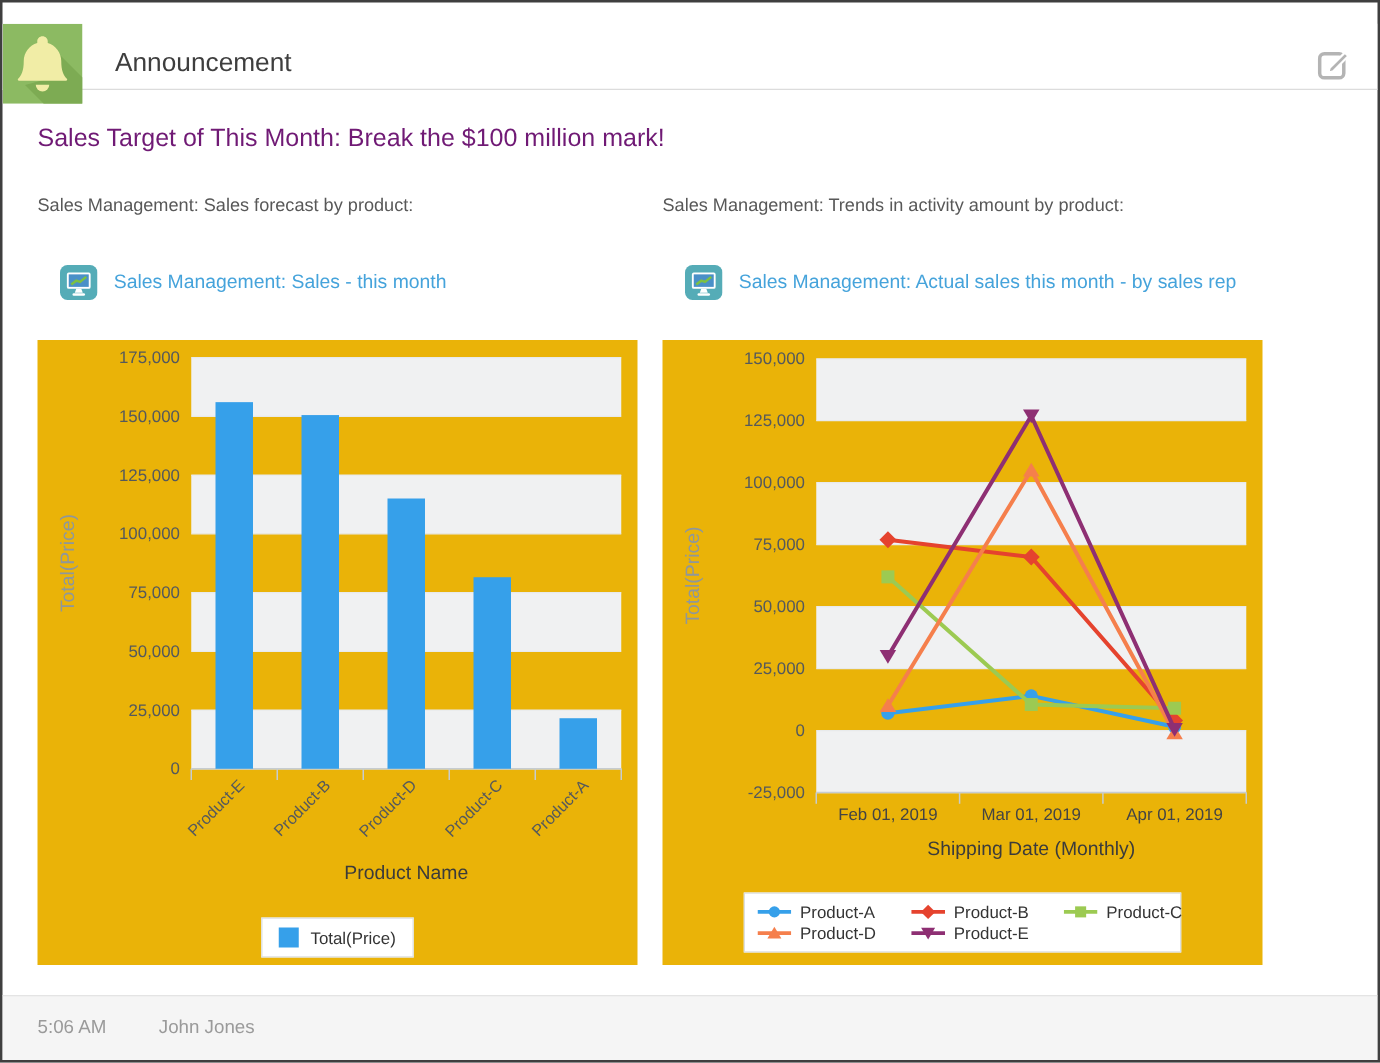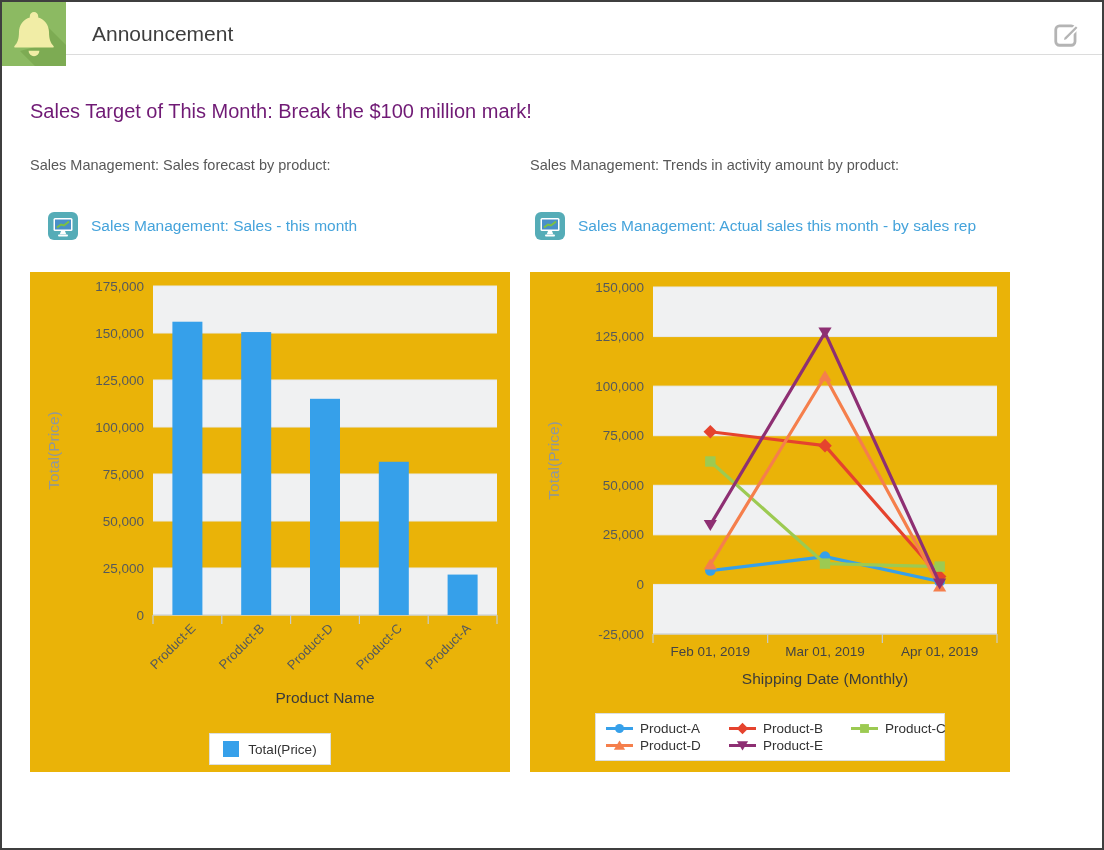--- a/index.html
+++ b/index.html
@@ -1,21 +1,21 @@
 <!DOCTYPE html>
 <html><head>
 <meta charset="utf-8">
 <style>
   * { margin:0; padding:0; box-sizing:border-box; }
   body { background:#888; font-family:"Liberation Sans", sans-serif; }
   .page { position:relative; width:1104px; height:850px; background:#fff;
           border:2px solid #3f3f3f; overflow:hidden; font-family:"Liberation Sans", sans-serif; }
 
   
-  .hdr { position:absolute; top:0; left:0; right:0; height:53px; border-bottom:1px solid #dcdcdc; background:#fff; }
+  .hdr { position:absolute; top:17px; left:0; right:0; height:53px; border-bottom:1px solid #dcdcdc; background:#fff; }
   .app-icon { position:absolute; top:0; left:0; width:64px; height:64px; }
   .hdr-title { position:absolute; left:90px; top:20px; font-size:21px; color:#3e3e3e; font-weight:400; }
   .edit-btn { position:absolute; right:20px; top:17px; width:30px; height:30px; border:none; background:transparent; cursor:pointer; padding:0; }
 
   
   .headline { position:absolute; left:28px; top:98px; font-size:20px; color:#701a75; font-weight:400; }
   .sec-label { position:absolute; top:155px; font-size:14.5px; color:#585858; }
   .chart-link { position:absolute; top:210px; display:flex; align-items:center; gap:13px; }
   .chart-link a { font-size:15.5px; color:#45a3db; text-decoration:none; cursor:pointer; }
 
@@ -74,21 +74,21 @@
       <rect width="30" height="28" rx="6" fill="#55acb7"></rect>
       <rect x="5.5" y="6" width="19" height="13" rx="1.5" fill="#fff"></rect>
       <rect x="7" y="7.5" width="16" height="10" fill="#4a90c8"></rect>
       <polyline points="9,15.5 13,12.5 16,13.5 21,9.5" stroke="#7cc142" stroke-width="2" fill="none"></polyline>
       <path d="M13 19h4l1.2 3.2h-6.4z" fill="#fff"></path>
       <rect x="10" y="22.6" width="10" height="2" rx="1" fill="#fff"></rect>
     </svg>
     <a>Sales Management: Sales - this month</a>
   </div>
 
-  <div class="chart-link" style="left:533px">
+  <div class="chart-link" style="left:546px">
     <svg width="30" height="28" viewBox="0 0 30 28">
       <rect width="30" height="28" rx="6" fill="#55acb7"></rect>
       <rect x="5.5" y="6" width="19" height="13" rx="1.5" fill="#fff"></rect>
       <rect x="7" y="7.5" width="16" height="10" fill="#4a90c8"></rect>
       <polyline points="9,15.5 13,12.5 16,13.5 21,9.5" stroke="#7cc142" stroke-width="2" fill="none"></polyline>
       <path d="M13 19h4l1.2 3.2h-6.4z" fill="#fff"></path>
       <rect x="10" y="22.6" width="10" height="2" rx="1" fill="#fff"></rect>
     </svg>
     <a>Sales Management: Actual sales this month - by sales rep</a>
   </div>
@@ -228,14 +228,18 @@
         <span class="lg-item">
           <svg width="27" height="13" viewBox="0 0 27 13">
             <line x1="0" x2="27" y1="6.5" y2="6.5" stroke="#8e2f73" stroke-width="3"></line>
             <path fill="#8e2f73" d="M13.5 11.6 L19.11 2.25 L7.890000000000001 2.25 Z"></path>
           </svg>
           <span>Product-E</span>
         </span>
       </div>
   </div>
 
+  <div class="ftr">
+    <span class="time">5:06 AM</span>
+    <span class="author">John Jones</span>
+  </div>
 
 </div>
 
 </body></html>

